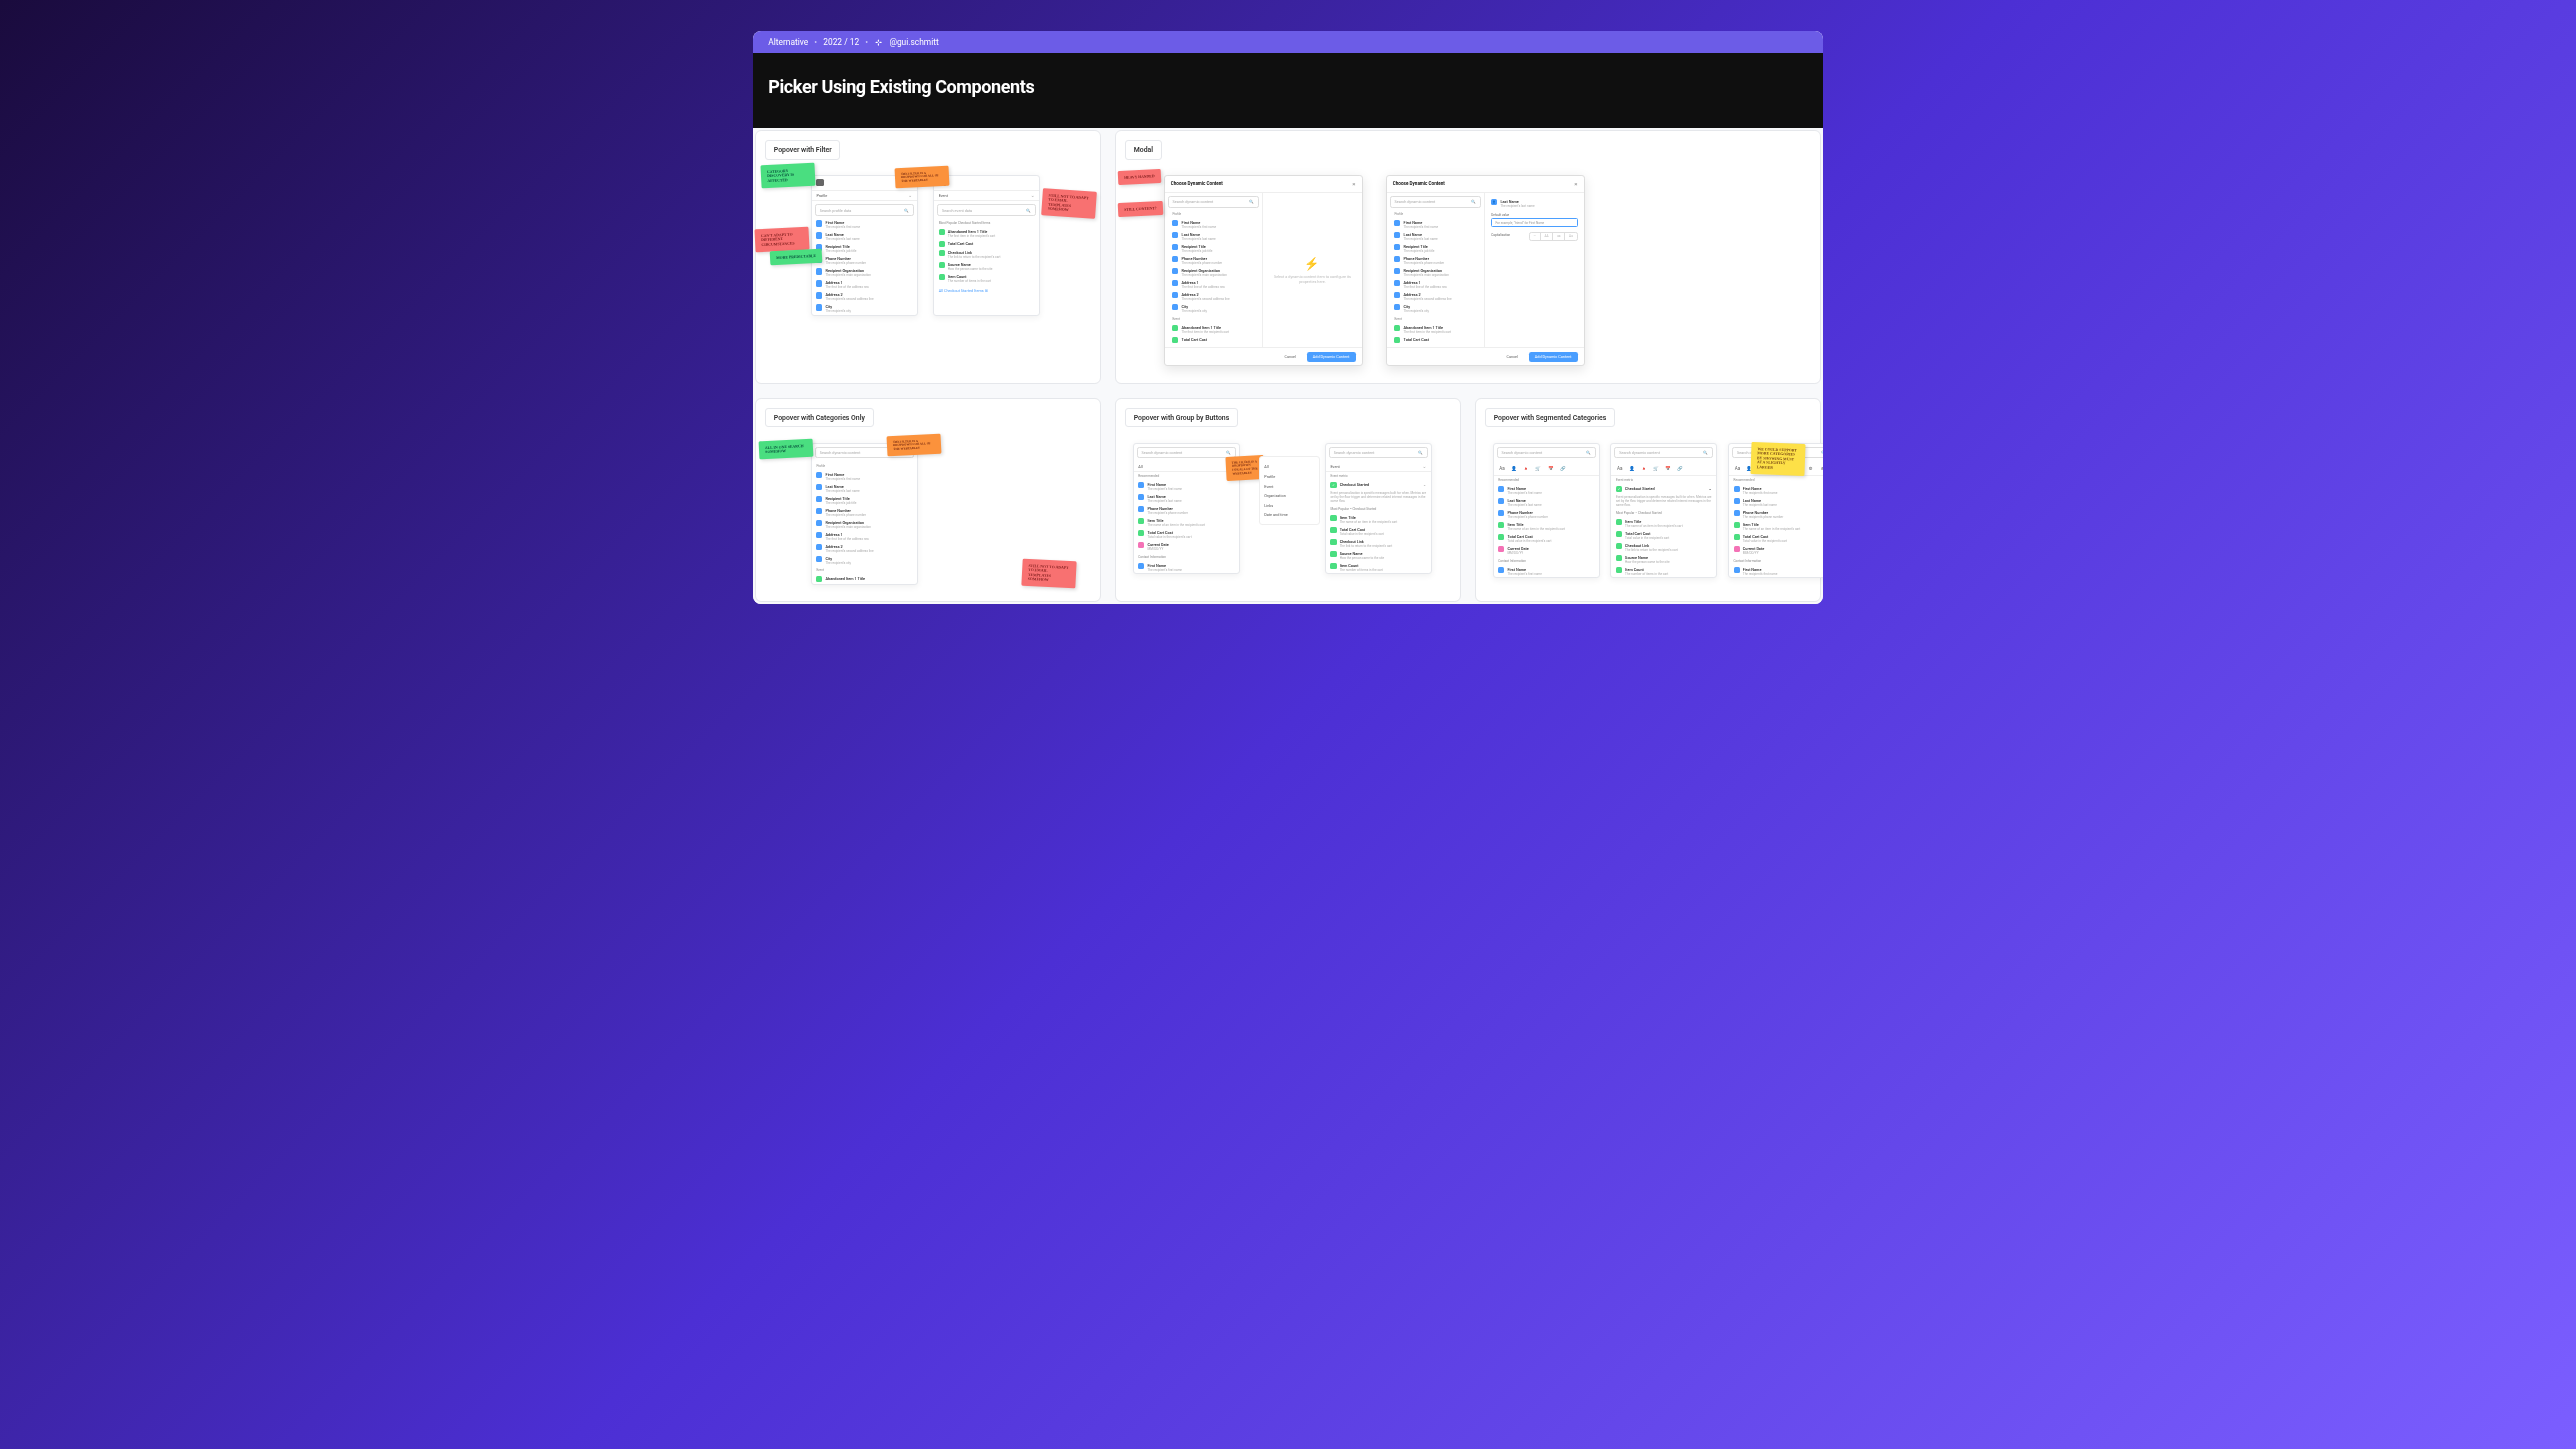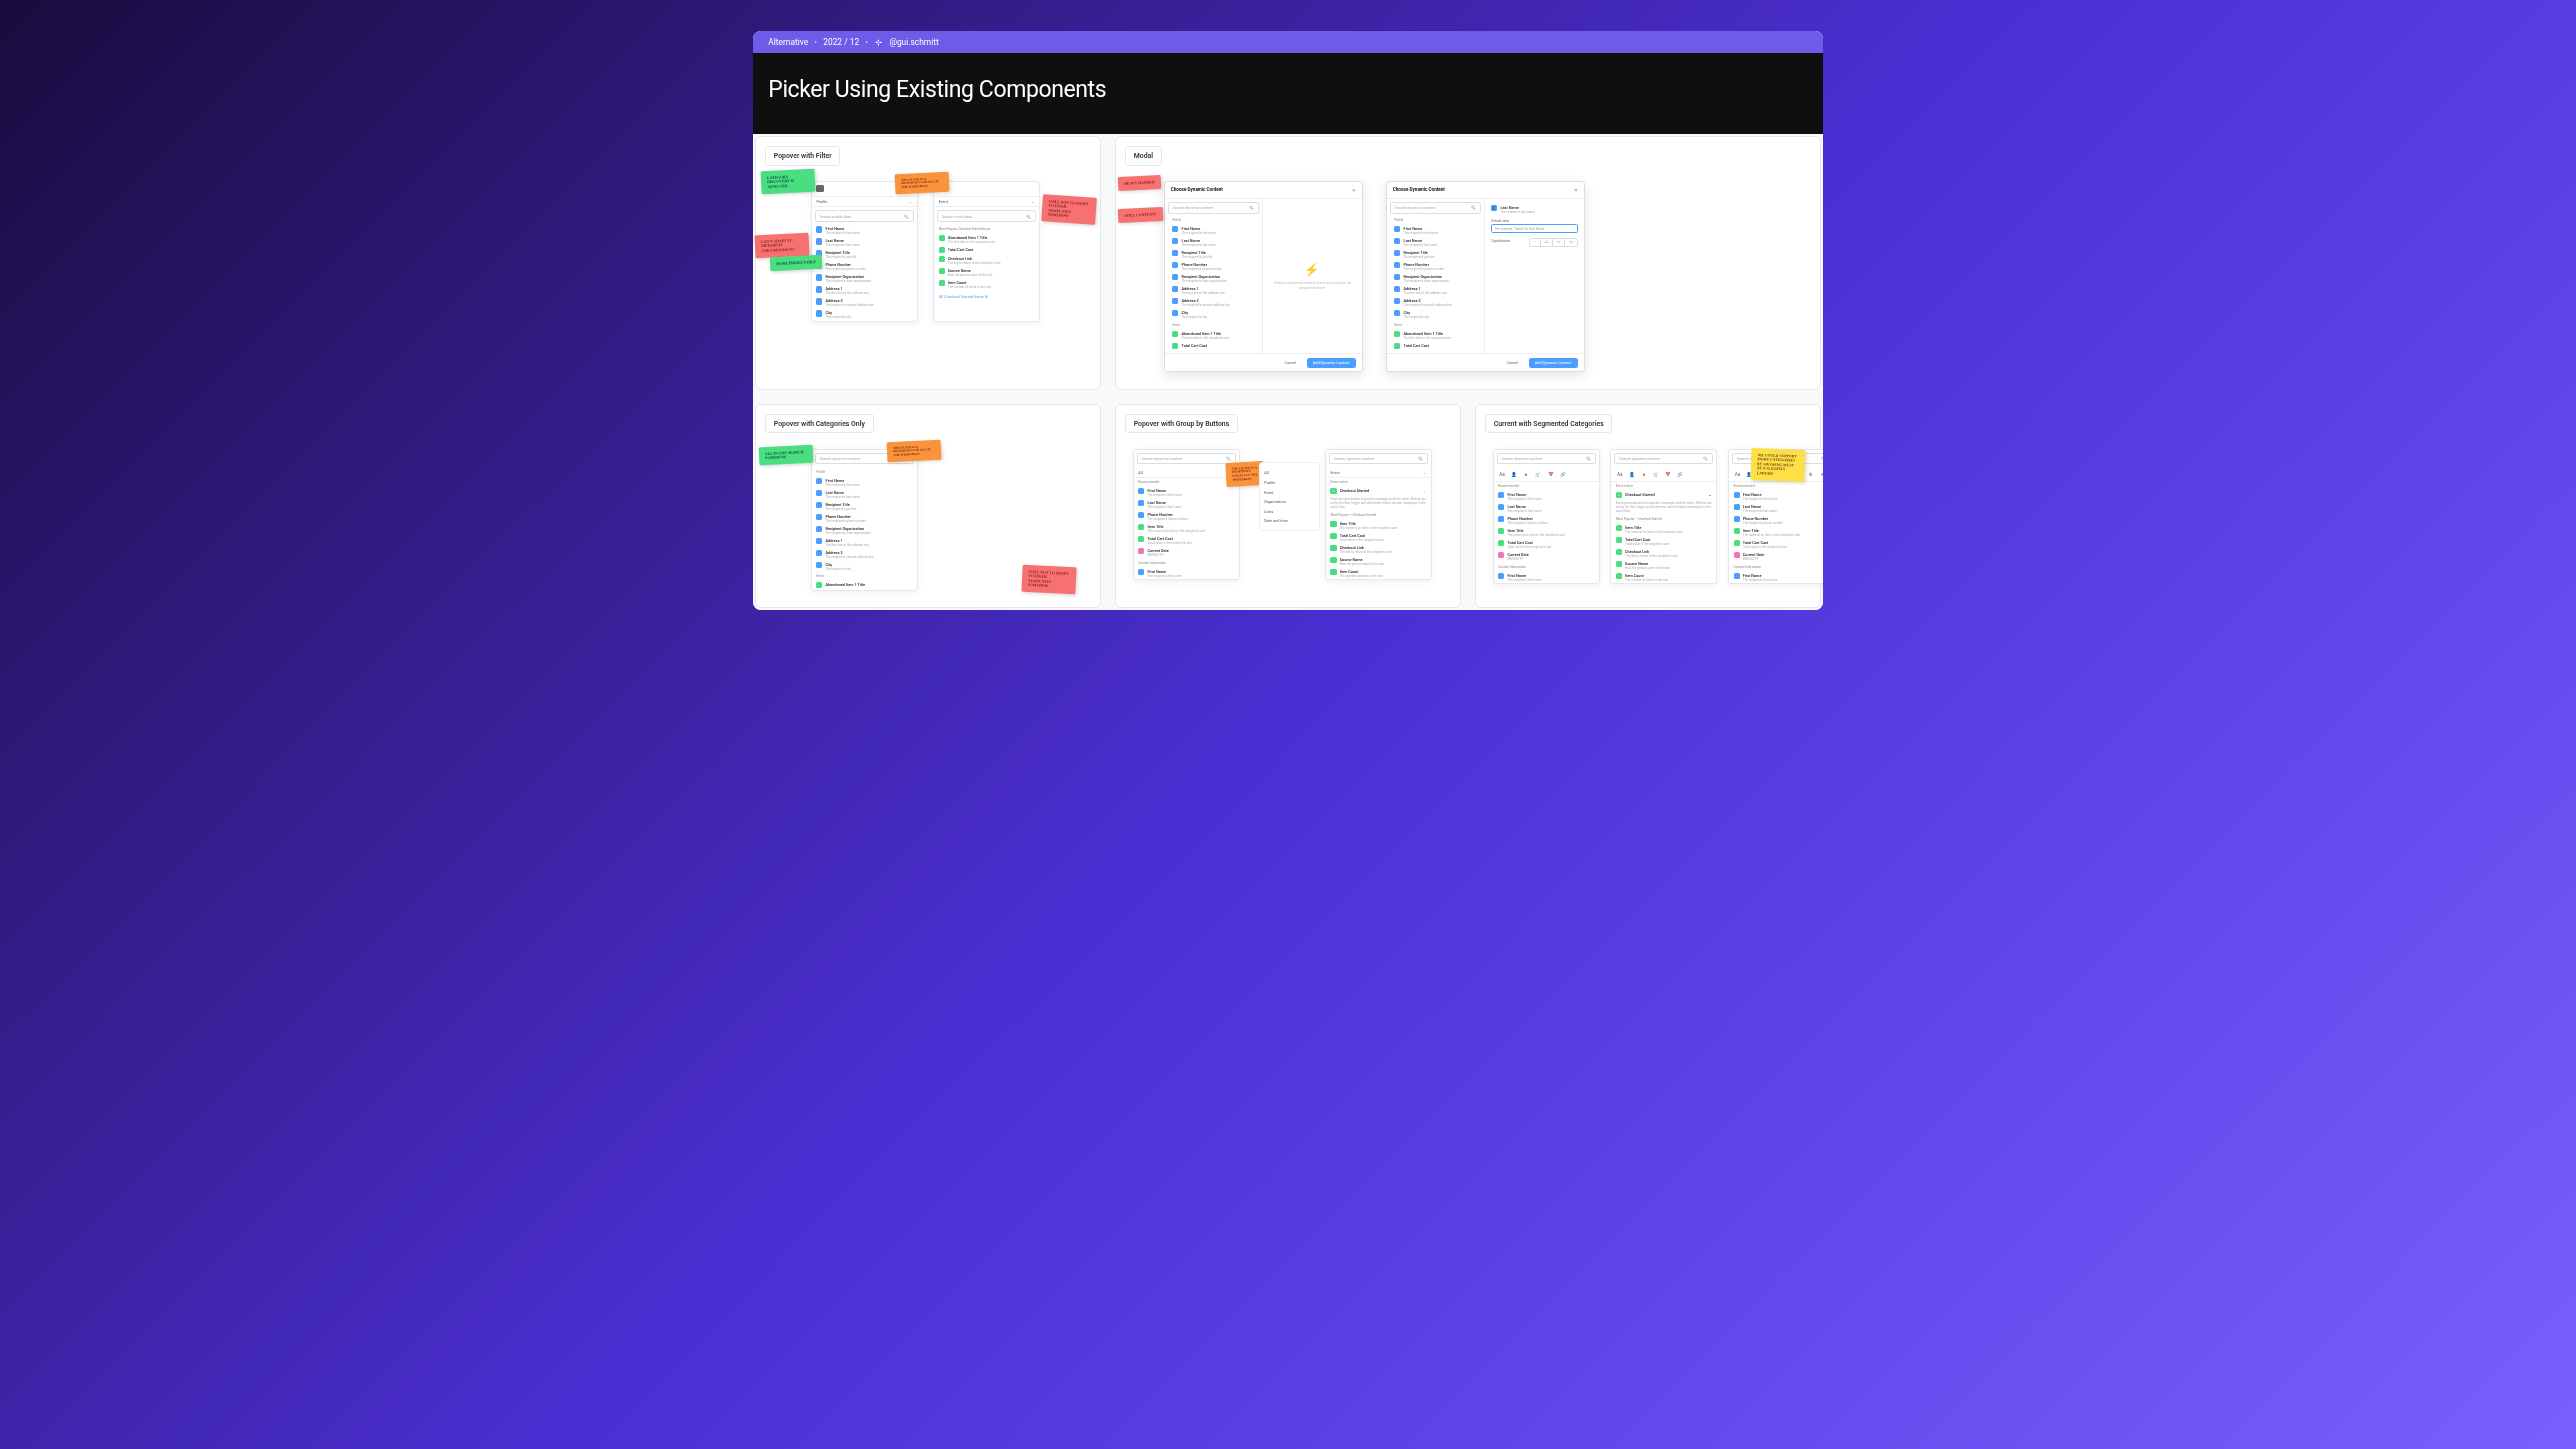--- a/index.html
+++ b/index.html
@@ -2,21 +2,21 @@
 <html style="font-size:12.2px"><head>
 <meta charset="utf-8">
 <style>
 * { margin: 0; padding: 0; box-sizing: border-box; font-family: -apple-system, BlinkMacSystemFont, 'Segoe UI', Roboto, sans-serif; }
 body { background: linear-gradient(135deg, #1a0b3d 0%, #4c2fd4 50%, #7b5eff 100%); min-height: 100vh; padding: 31px; }
 .frame { background: #fff; border-radius: 8px; overflow: hidden; max-width: 1070px; margin: 0 auto; }
 .topbar { background: #6c5ce7; color: #fff; padding: 6.1px 15.3px; font-size: 8.4px; display: flex; align-items: center; gap: 6.1px; }
 .topbar .dot { opacity: 0.6; }
 .topbar .slack { display: inline-flex; width: 9.2px; height: 9.2px; }
 .hero { background: #0f0f0f; color: #fff; padding: 23px 15.3px 31px; }
-.hero h1 { font-size: 23px; font-weight: 400; letter-spacing: -0.4px; }
+.hero h1 { font-size: 18px; font-weight: 700; letter-spacing: -0.4px; }
 .canvas { background: #f8f9fb; padding: 2px; display: grid; grid-template-columns: repeat(auto-fit, minmax(321px, 1fr)); gap: 13.8px; }
 .card { background: #fff; border: 0.8px solid #e5e7eb; border-radius: 6.1px; padding: 9.2px; position: relative; }
 .card.wide { grid-column: span 2; }
 .card-title { background: #fff; border: 0.8px solid #e5e7eb; border-radius: 3.1px; padding: 4.6px 7.6px; font-size: 6.9px; font-weight: 600; color: #333; display: inline-block; margin-bottom: 7.6px; }
 .card-body { display: flex; gap: 18.3px; position: relative; padding: 7.6px; flex-wrap: wrap; }
 .mockup { background: #fff; border: 0.8px solid #e5e7eb; border-radius: 3.1px; box-shadow: 0 1.5px 6.1px rgba(0,0,0,0.06); min-width: 107px; font-size: 3.8px; }
 .mockup-head { padding: 3.1px 4.6px; border-bottom: 0.8px solid #eee; display: flex; align-items: center; gap: 3.1px; }
 .mockup-head .iconbox { width: 7.6px; height: 7.6px; background: #666; border-radius: 1.5px; }
 .tabrow { padding: 2.3px 4.6px; border-bottom: 0.8px solid #eee; font-size: 3.8px; color: #555; display: flex; justify-content: space-between; align-items: center; }
 .tabrow .chev { font-size: 4.6px; color: #999; }
@@ -664,21 +664,21 @@
                     <div class="sub">The number of items in the cart</div>
                   </div>
                 </div>
               </div>
           </div>
         </div>
       </div>
     </div>
 
     <div class="card">
-      <div class="card-title">Current with Segmented Categories</div>
+      <div class="card-title">Popover with Segmented Categories</div>
       <div class="card-body">
         <div class="sticky yellow" style="top:7.6px; right:6.1px; transform:rotate(2deg);">We could support more categories by showing must at a slightly larger</div>
         <div style="display:flex; gap:10.7px;">
           <div class="mockup" style="width:88px;">
             <div class="searchbox">
                 <span>Search dynamic content</span>
                 <span class="mag">🔍</span>
               </div>
             <div class="iconrow" id="seg-icons-1">
                 <div class="tic">Aa</div>

